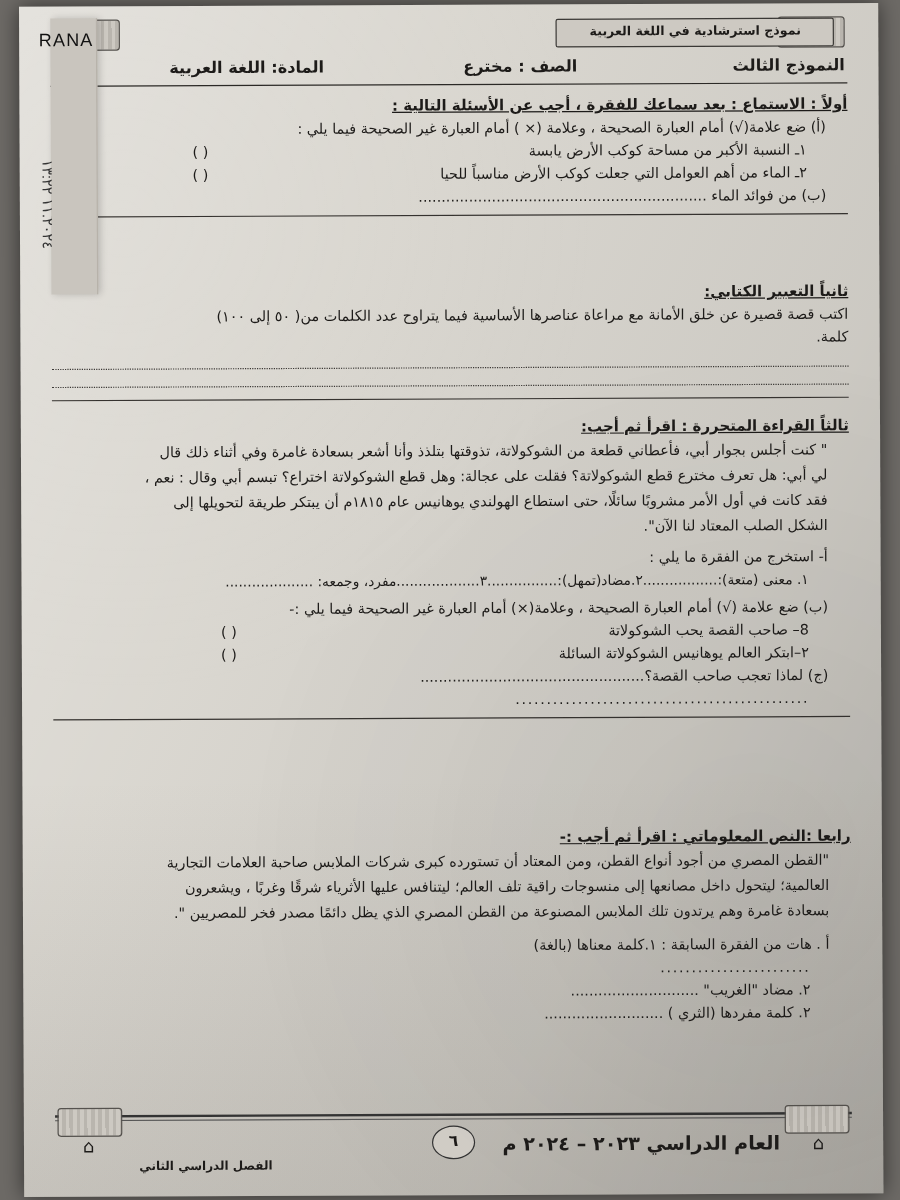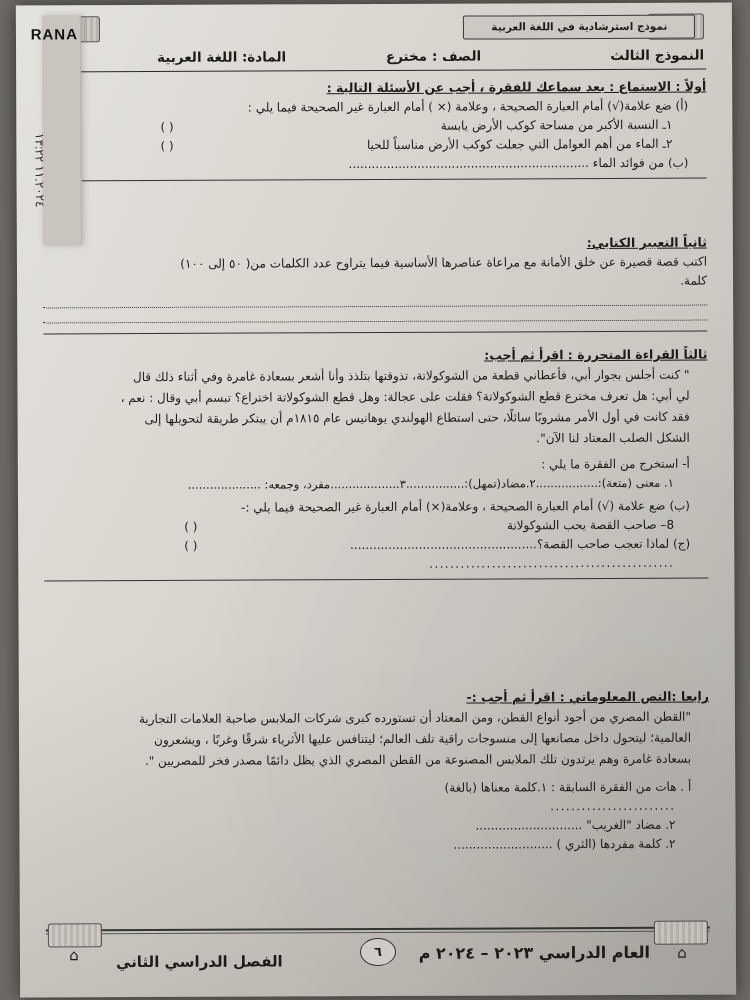--- a/index.html
+++ b/index.html
@@ -33,21 +33,21 @@
     left:0px;top:0px;
     width:38px;height:230px;
     background:#c9c5be;
     z-index:40;
     border-right:1px solid #b7b2aa;
     box-shadow:2px 0 6px rgba(0,0,0,0.18);
   }
   .wm .wm-name{
     position:absolute;top:10px;left:2px;
     width:34px;text-align:center;
-    font-weight:bold;font-size:15px;letter-spacing:1px;
+    font-weight:normal;font-size:15px;letter-spacing:1px;
     color:#111;
     font-family:"Liberation Sans", sans-serif;
   }
   .wm .wm-num{
     position:absolute;top:42px;left:4px;
     width:150px;
     transform:rotate(90deg);transform-origin:0 0;
     font-size:12px;color:#333;white-space:nowrap;
     font-family:"Liberation Sans", sans-serif;
   }
@@ -76,21 +76,21 @@
   .topbar .corner.l{left:2px;}
   .topbar .corner.r{right:2px;}
 
   
   .hdr{
     position:absolute;left:0;right:0;top:30px;height:30px;
     font-weight:bold;font-size:13.5px;
   }
   .hdr .h-model{position:absolute;right:2px;top:4px;}
   .hdr .h-grade{position:absolute;right:225px;top:4px;}
-  .hdr .h-subject{position:absolute;right:420px;top:4px;}
+  .hdr .h-subject{position:absolute;right:436px;top:4px;}
   .hdr .rule{
     position:absolute;left:0;right:0;top:26px;
     border-bottom:1.4px solid #2b2926;
   }
 
   
   .sec-title{
     font-weight:bold;font-size:12.5px;
     text-decoration:underline;
     margin-bottom:3px;
@@ -145,21 +145,21 @@
   .footer .pageno{
     position:absolute;left:50%;top:16px;transform:translateX(-50%);
     width:34px;height:26px;border:1.4px solid #333;border-radius:50%;
     text-align:center;line-height:26px;font-size:13px;font-weight:bold;
     background:#d3cfc8;
   }
   .footer .year{
     position:absolute;right:60px;top:22px;font-size:16px;font-weight:bold;
   }
   .footer .term{
-    position:absolute;left:70px;top:30px;font-size:15px;font-weight:bold;
+    position:absolute;left:70px;top:44px;font-size:10px;font-weight:bold;
   }
   
   .grain{
     position:absolute;inset:0;pointer-events:none;
     background:
       radial-gradient(circle at 12% 18%, rgba(255,255,255,0.22), rgba(255,255,255,0) 38%),
       radial-gradient(circle at 85% 72%, rgba(0,0,0,0.10), rgba(0,0,0,0) 45%);
     mix-blend-mode:multiply;
     opacity:.55;
   }
@@ -220,20 +220,21 @@
       <div class="line ind" style="margin-top:6px">أ- استخرج من الفقرة ما يلي :</div>
       <div class="line ind2 small">١. معنى (متعة):.................٢.مضاد(تمهل):................٣...................مفرد، وجمعه: ....................</div>
 
       <div class="line ind" style="margin-top:4px">(ب) ضع علامة (√) أمام العبارة الصحيحة ، وعلامة(×) أمام العبارة غير الصحيحة فيما يلي :-</div>
 
       <div class="line ind2 ansrow">
         <span>8– صاحب القصة يحب الشوكولاتة</span>
         <span class="ansbox2">(      )</span>
       </div>
       <div class="line ind2 ansrow">
+        <span>٢–ابتكر العالم يوهانيس الشوكولاتة السائلة</span>
         <span class="ansbox2">(      )</span>
       </div>
 
       <div class="line ind">(ج) لماذا تعجب صاحب القصة؟.................................................</div>
       <div class="line ind2 dots">...............................................</div>
       <div class="hr"></div>
     </div>
 
     <div class="s4">
       <div class="sec-title">رابعا :النص المعلوماتي :  اقرأ ثم أجب :-</div>

